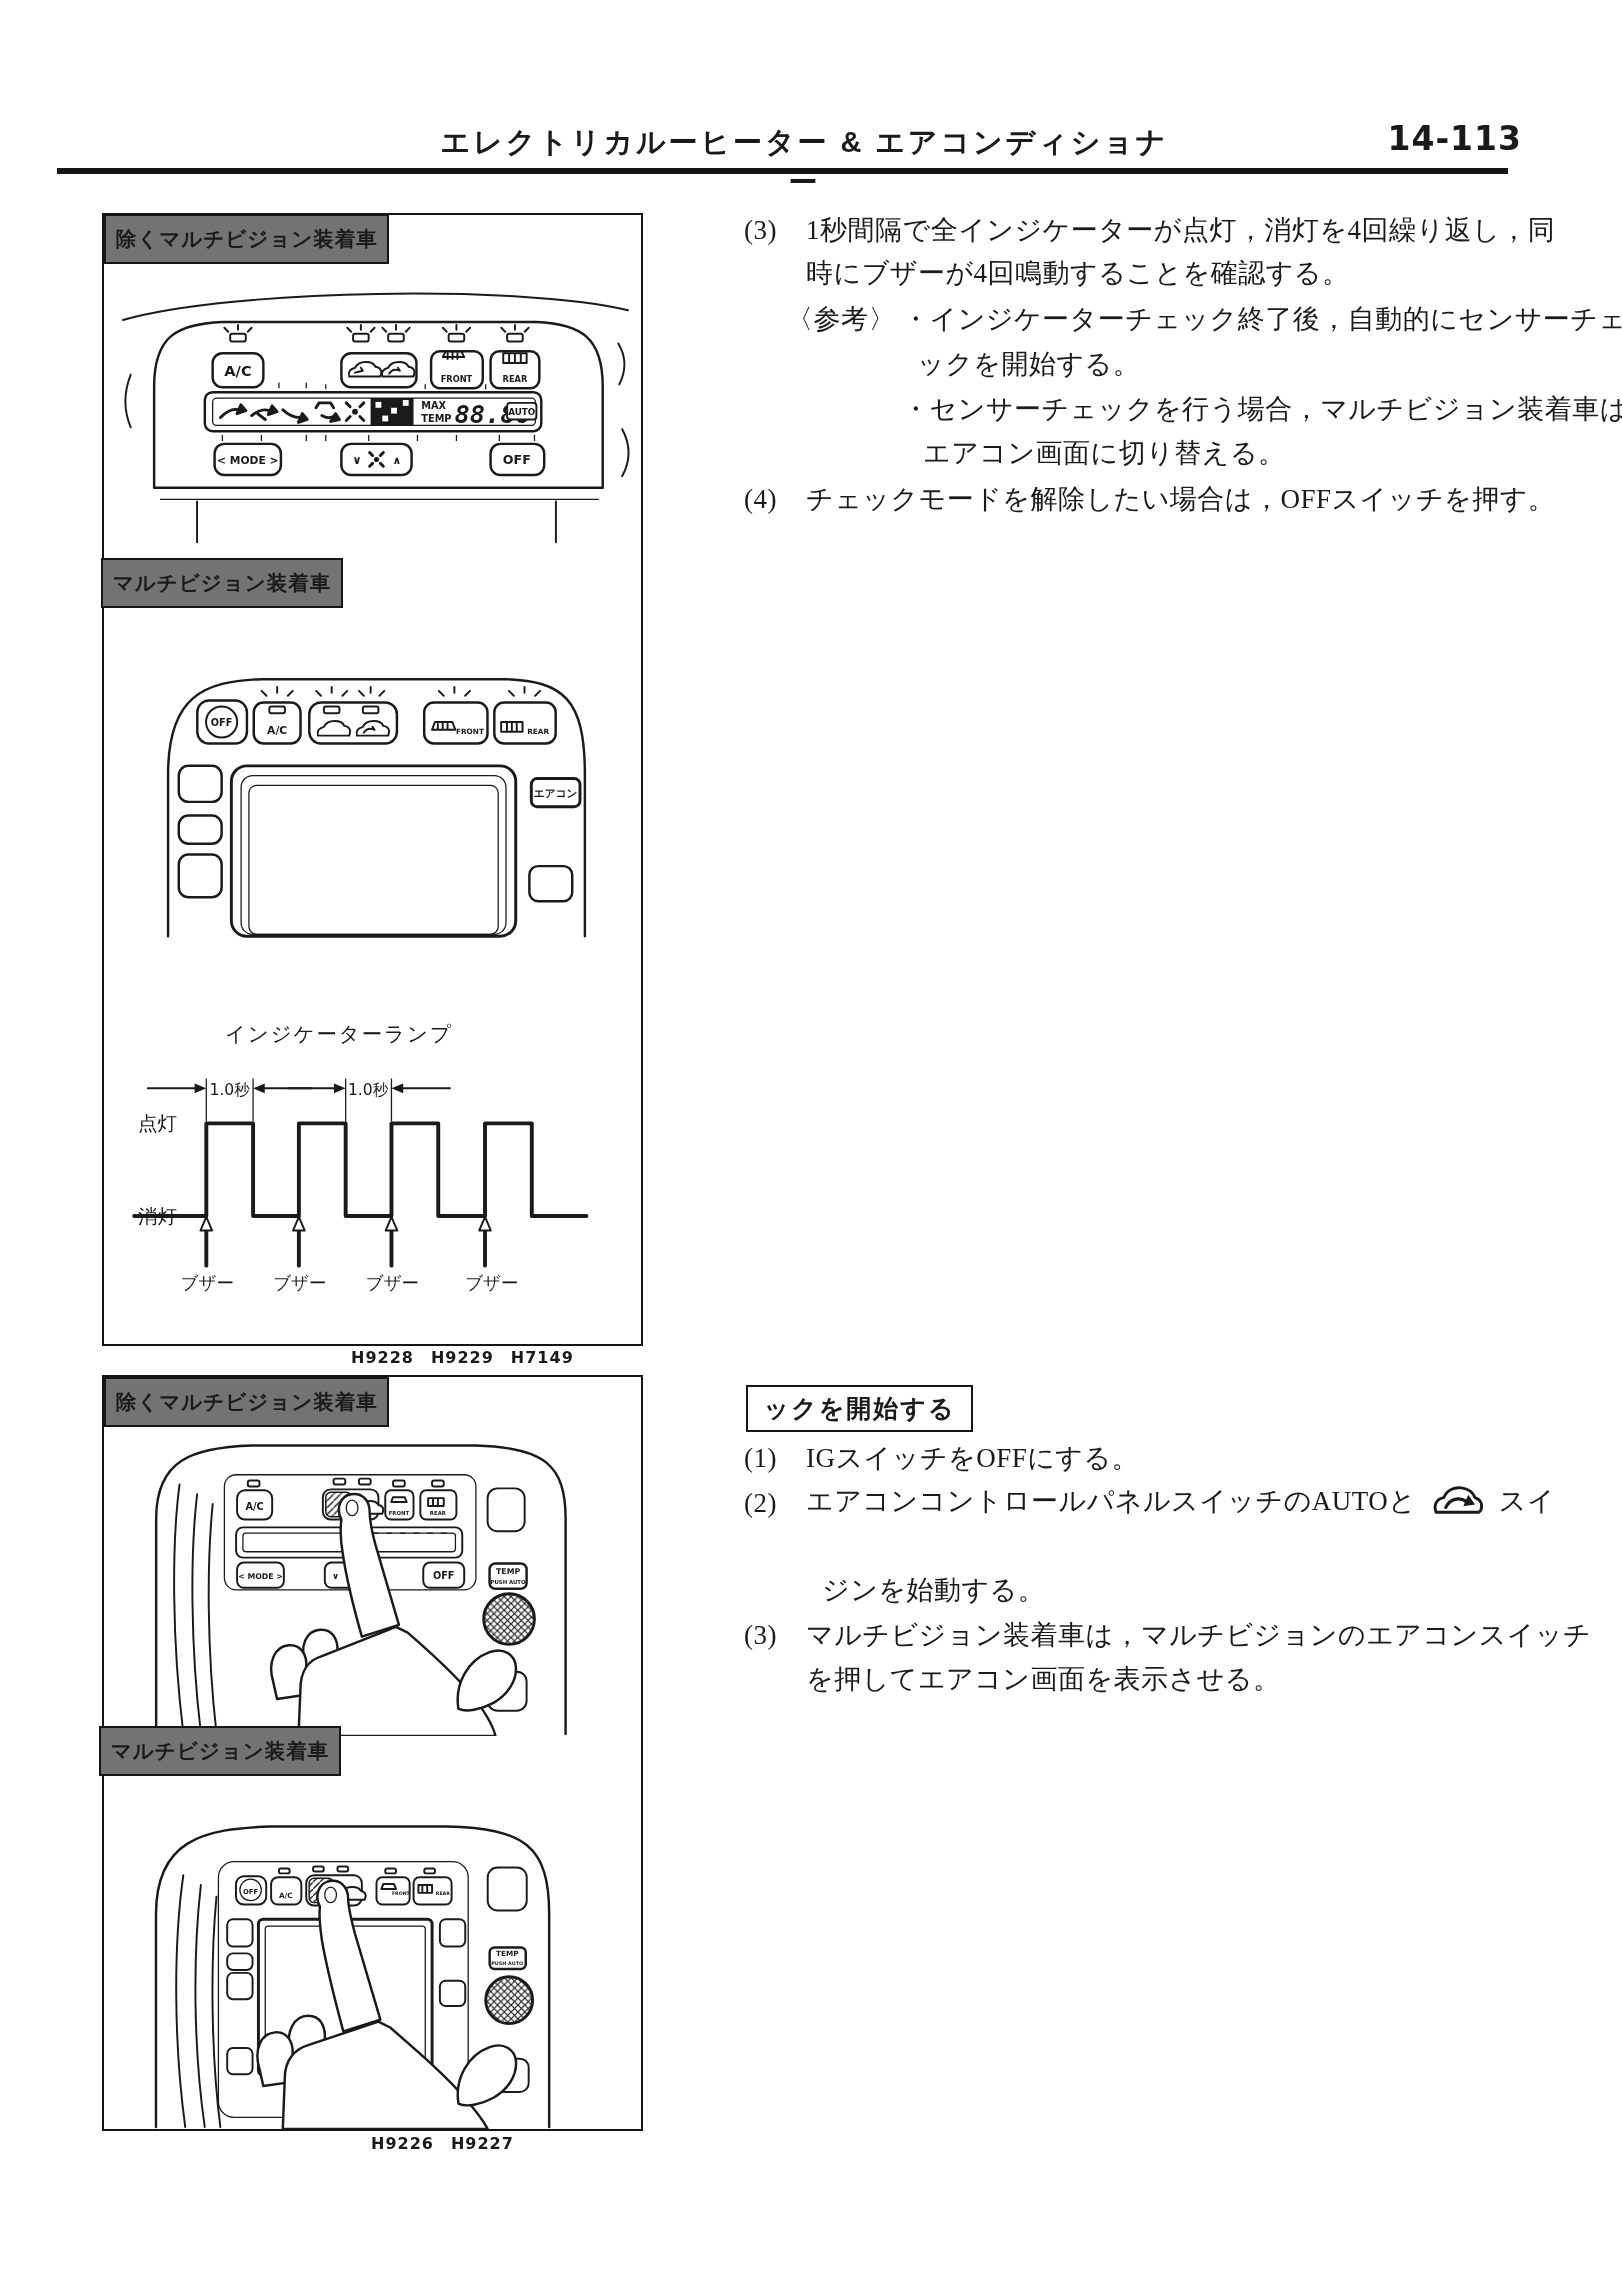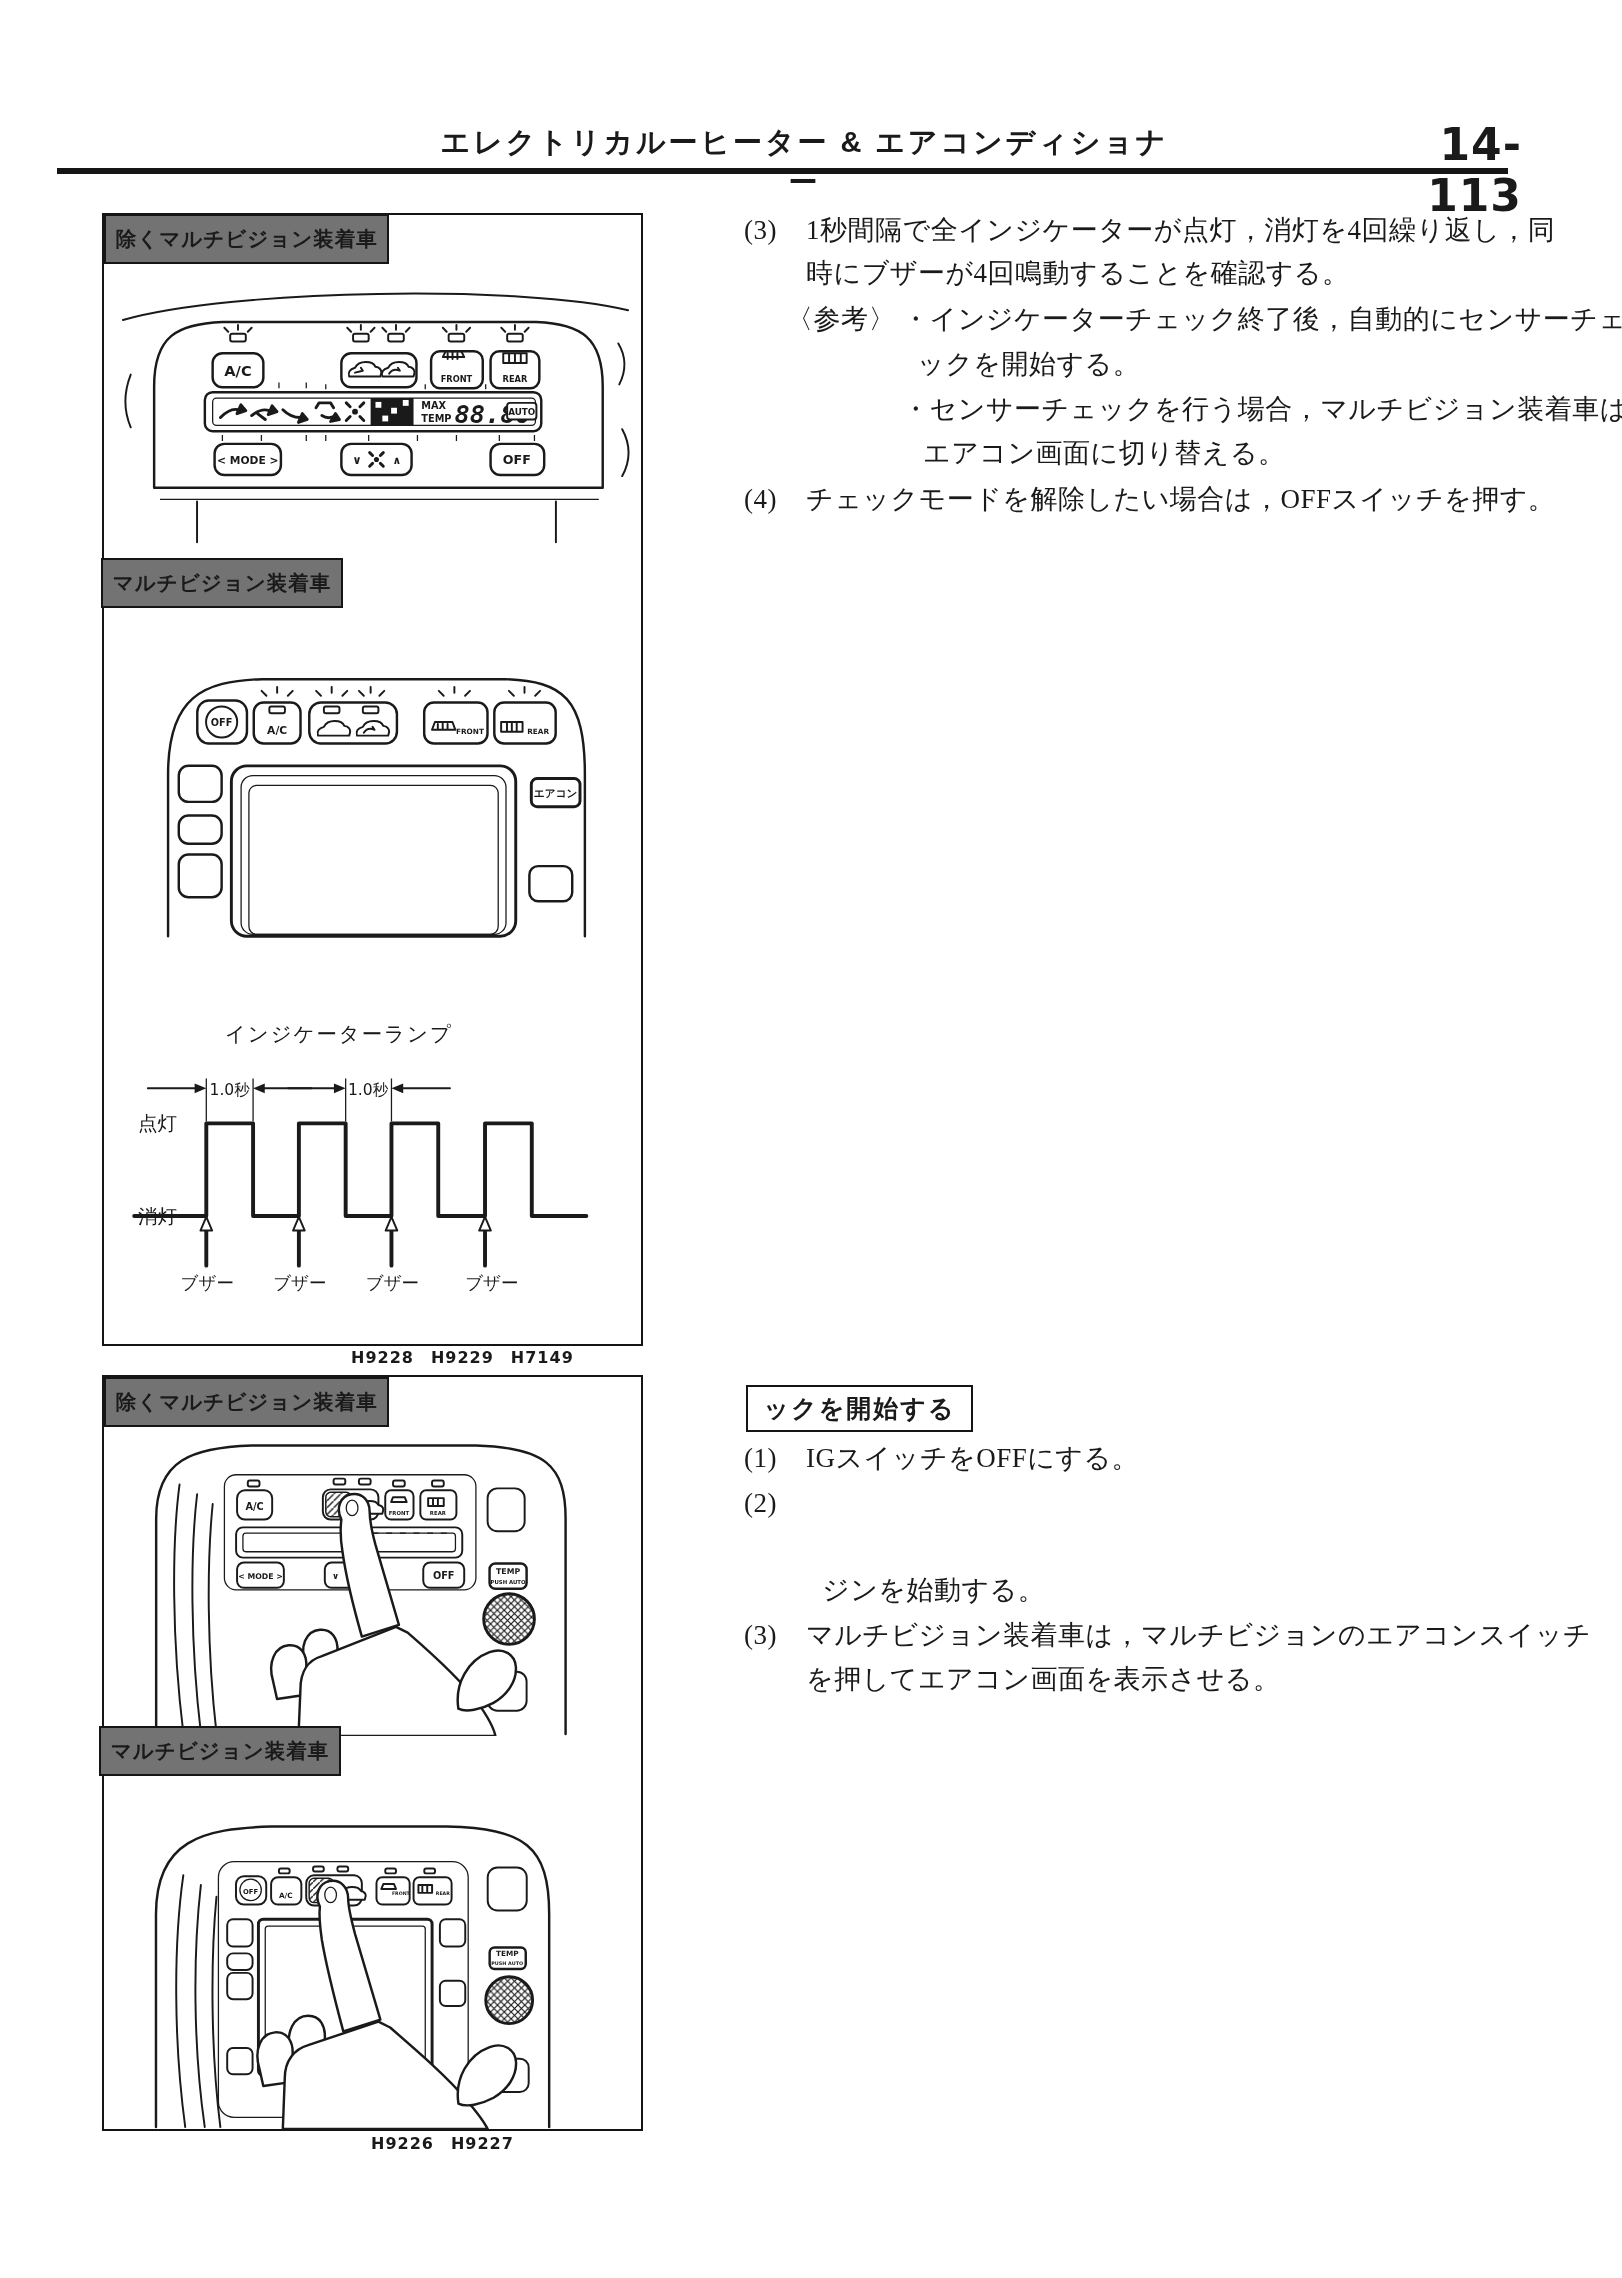--- a/index.html
+++ b/index.html
@@ -2,21 +2,21 @@
 <html><head>
 <meta charset="utf-8">
 <style>
   html,body{margin:0;padding:0;background:#e8e8e4;}
   .page{position:relative;width:1623px;height:2278px;background:#fff;
         font-family:"Liberation Serif","DejaVu Serif",serif;color:#1a1a1a;overflow:hidden;}
   .abs{position:absolute;}
   .jp{font-size:27px;line-height:35px;white-space:nowrap;letter-spacing:0.5px;}
   .hdr-title{font-family:"Liberation Sans","DejaVu Sans",sans-serif;font-weight:bold;
              font-size:29px;letter-spacing:2.9px;text-align:center;}
-  .pageno{font-family:"DejaVu Sans","Liberation Sans",sans-serif;font-weight:bold;font-size:44px;letter-spacing:1px;}
+  .pageno{font-family:"DejaVu Sans","Liberation Sans",sans-serif;font-weight:bold;font-size:33px;letter-spacing:1px;}
   .rule{background:#151515;}
   .frame{border:2.9px solid #151515;background:#fff;}
   .flabel{border:2.4px solid #151515;background:#737373;white-space:nowrap;
           font-family:"Liberation Sans","DejaVu Sans",sans-serif;font-weight:bold;
           font-size:20.5px;letter-spacing:1px;padding:8.8px 9.8px;}
   .fignum{font-family:"DejaVu Sans","Liberation Sans",sans-serif;font-weight:bold;
           font-size:16px;letter-spacing:1px;text-align:left;white-space:nowrap;}
   .shead{border:2.4px solid #151515;font-weight:bold;font-size:25px;padding:4.9px 15.6px;
          letter-spacing:2px;white-space:nowrap;background:#fff;}
   .inline-row{display:flex;align-items:center;gap:13.7px;}
@@ -414,20 +414,29 @@
   <div class="abs jp" style="left:902px;top:392px;">・センサーチェックを行う場合，マルチビジョン装着車は</div>
   <div class="abs jp" style="left:923px;top:436px;">エアコン画面に切り替える。</div>
   <div class="abs jp" style="left:744px;top:482px;">(4)</div>
   <div class="abs jp" style="left:806px;top:482px;">チェックモードを解除したい場合は，OFFスイッチを押す。</div>
 
   <div class="abs shead" style="left:746px;top:1385px;">ックを開始する</div>
   <div class="abs jp" style="left:744px;top:1441px;">(1)</div>
   <div class="abs jp" style="left:806px;top:1441px;">IGスイッチをOFFにする。</div>
 
   <div class="abs jp" style="left:744px;top:1486px;">(2)</div>
+  <div class="abs jp inline-row" style="left:806px;top:1483px;">
+    <span>エアコンコントロールパネルスイッチのAUTOと</span>
+    <svg width="55" height="37" viewBox="0 0 54 38">
+      <path d="M5,30 C2,22 6,16 13,15 C16,7 24,4 31,5 C39,6 43,10 45,15 C51,17 53,22 51,28 L49,30 Z" fill="#fff" stroke="#1a1a1a" stroke-width="3" stroke-linejoin="round"></path>
+      <path d="M15,25 C19,16 29,14 36,19" fill="none" stroke="#1a1a1a" stroke-width="3.5" stroke-linecap="round"></path>
+      <polygon points="38,12 45,22 33,24" fill="#1a1a1a"></polygon>
+    </svg>
+    <span>スイ</span>
+  </div>
   <div class="abs jp" style="left:806px;top:1573px;margin-left:16px;">ジンを始動する。</div>
 
   <div class="abs jp" style="left:744px;top:1618px;">(3)</div>
   <div class="abs jp" style="left:806px;top:1618px;">マルチビジョン装着車は，マルチビジョンのエアコンスイッチ</div>
   <div class="abs jp" style="left:806px;top:1662px;">を押してエアコン画面を表示させる。</div>
 
 </div>
 
 
 </body></html>

